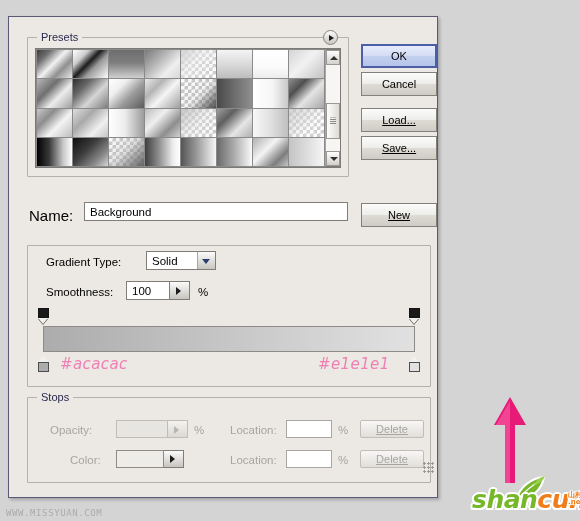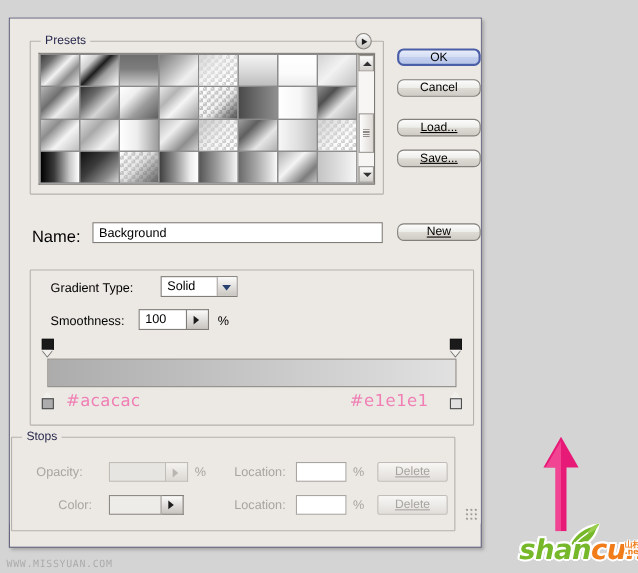--- a/index.html
+++ b/index.html
@@ -195,24 +195,24 @@
     top: 50%;
     transform: translateY(-50%);
     height: 7px;
     background: repeating-linear-gradient(to bottom, #8e8b87 0 1px, transparent 1px 2px);
   }
 
   
   .btn {
     position: absolute;
     width: 76px;
-    height: 16px;
+    height: 24px;
     background: linear-gradient(to bottom, #fcfcfc 0%, #ededea 48%, #dedbd5 52%, #cfccc6 100%);
     border: 1px solid #83807b;
-    border-radius: 6px;
+    border-radius: 0;
     font-size: 11px;
     color: #000;
     display: flex;
     align-items: center;
     justify-content: center;
     cursor: pointer;
     box-sizing: border-box;
   }
   .btn.default {
     border: 2px solid #4a5fa8;
@@ -357,25 +357,26 @@
     box-sizing: border-box;
   }
   .hexlabel {
     position: absolute;
     top: 109px;
     font-size: 15px;
     color: #ef7fb4;
     font-family: "DejaVu Sans", sans-serif;
     letter-spacing: 0.4px;
     white-space: nowrap;
+    font-style: italic;
   }
 
   
   #stops-group {
-    left: 1px;
+    left: 18px;
     top: 380px;
     width: 402px;
     height: 84px;
     text-decoration: underline;
   }
   .dis { color: #a8a5a1; }
   .field {
     position: absolute;
     height: 18px;
     background: #fff;

